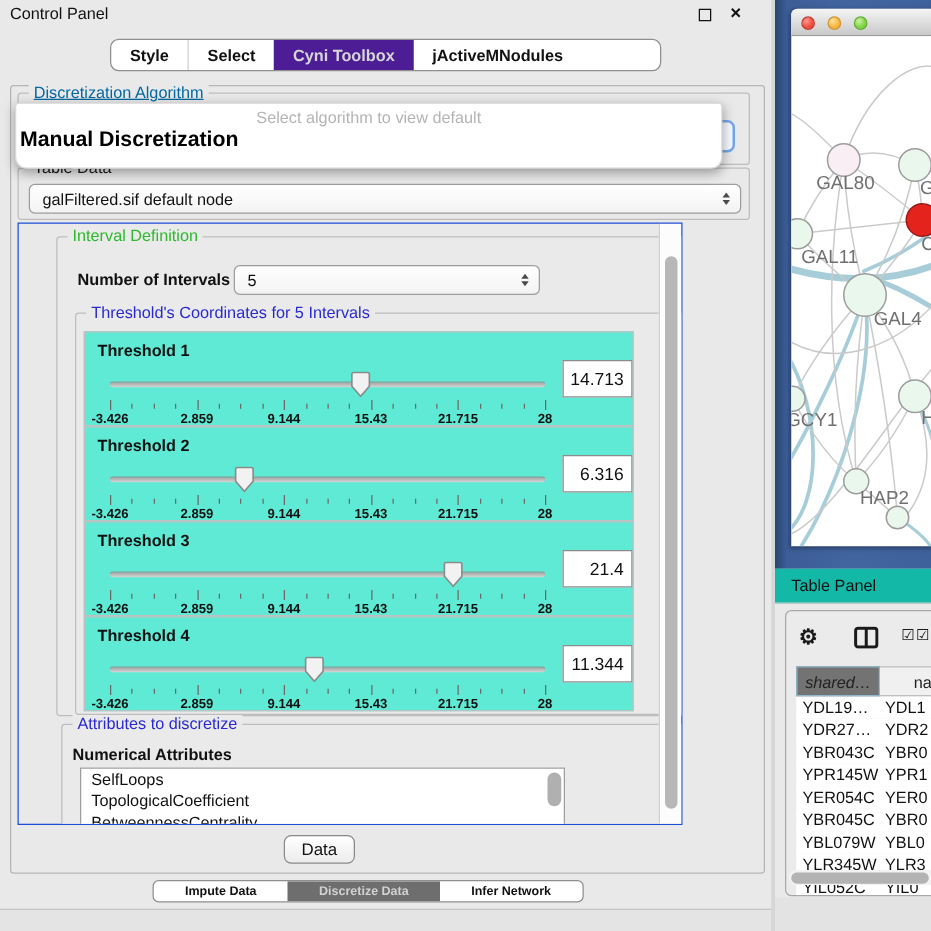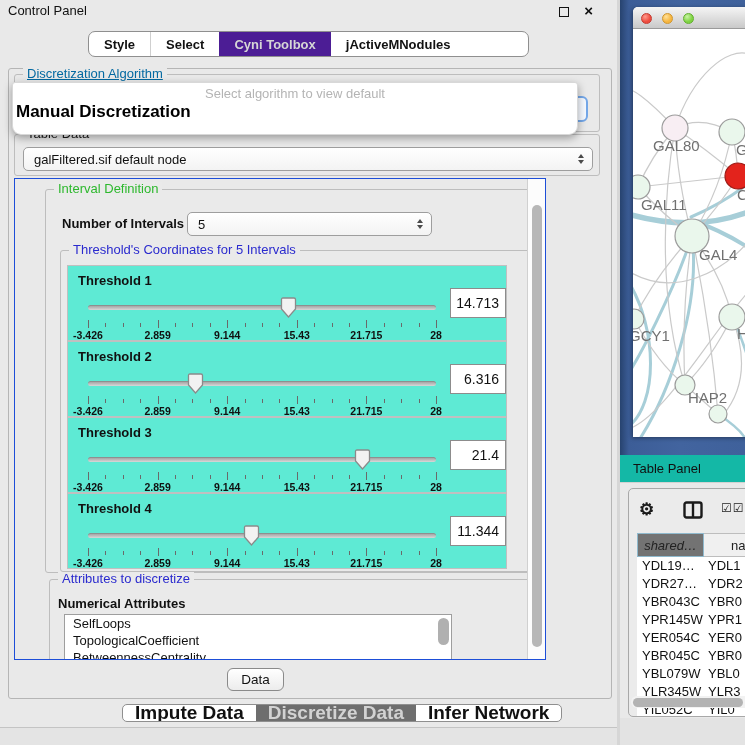--- a/index.html
+++ b/index.html
@@ -90,21 +90,21 @@
   .attr-item { font-size:13px; line-height:16px; padding:1px 0 0 8px; color:#111; white-space:nowrap; }
   #attr-vscroll { position:absolute; right:2px; top:3px; width:11px; height:46px; }
   #attr-vscroll .thumb { position:absolute; left:0; top:0; width:11px; height:27px; background:#b0b0b0; border-radius:6px; }
 
   #apply-btn { left:227px; top:668px; width:57px; height:23px; background:linear-gradient(#ffffff,#ececec);
     border:1px solid #8a8a8a; border-radius:6px; font-size:13.5px; color:#111;
     display:flex; align-items:center; justify-content:center; }
 
   #bottom-tabs { left:122px; top:704px; height:18px; display:flex; background:#fff;
     border:1px solid #8f8f8f; border-radius:5px; overflow:hidden; }
-  .btab { display:flex; align-items:center; padding:0 12px; font-size:19px; font-weight:600; color:#111; white-space:nowrap; }
+  .btab { display:flex; align-items:center; padding:0 25px; font-size:10px; font-weight:600; color:#111; white-space:nowrap; }
   .btab + .btab { border-left:1px solid #cfcfcf; }
   .btab.selected { background:#6e6e6e; color:#d2d2d2; border-left:none; }
   .btab.selected + .btab { border-left:none; }
 
   #cp-bottom-line { left:0; top:727px; width:617px; height:1px; background:#c4c4c4; }
   #cp-bottom-area { left:0; top:728px; width:617px; height:17px; background:#e4e4e4; }
 
   
   #panel-divider { left:617px; top:0; width:3px; height:745px; background:#d6d6d6; }
   #desktop-blue { left:620px; top:0; width:125px; height:455px;

